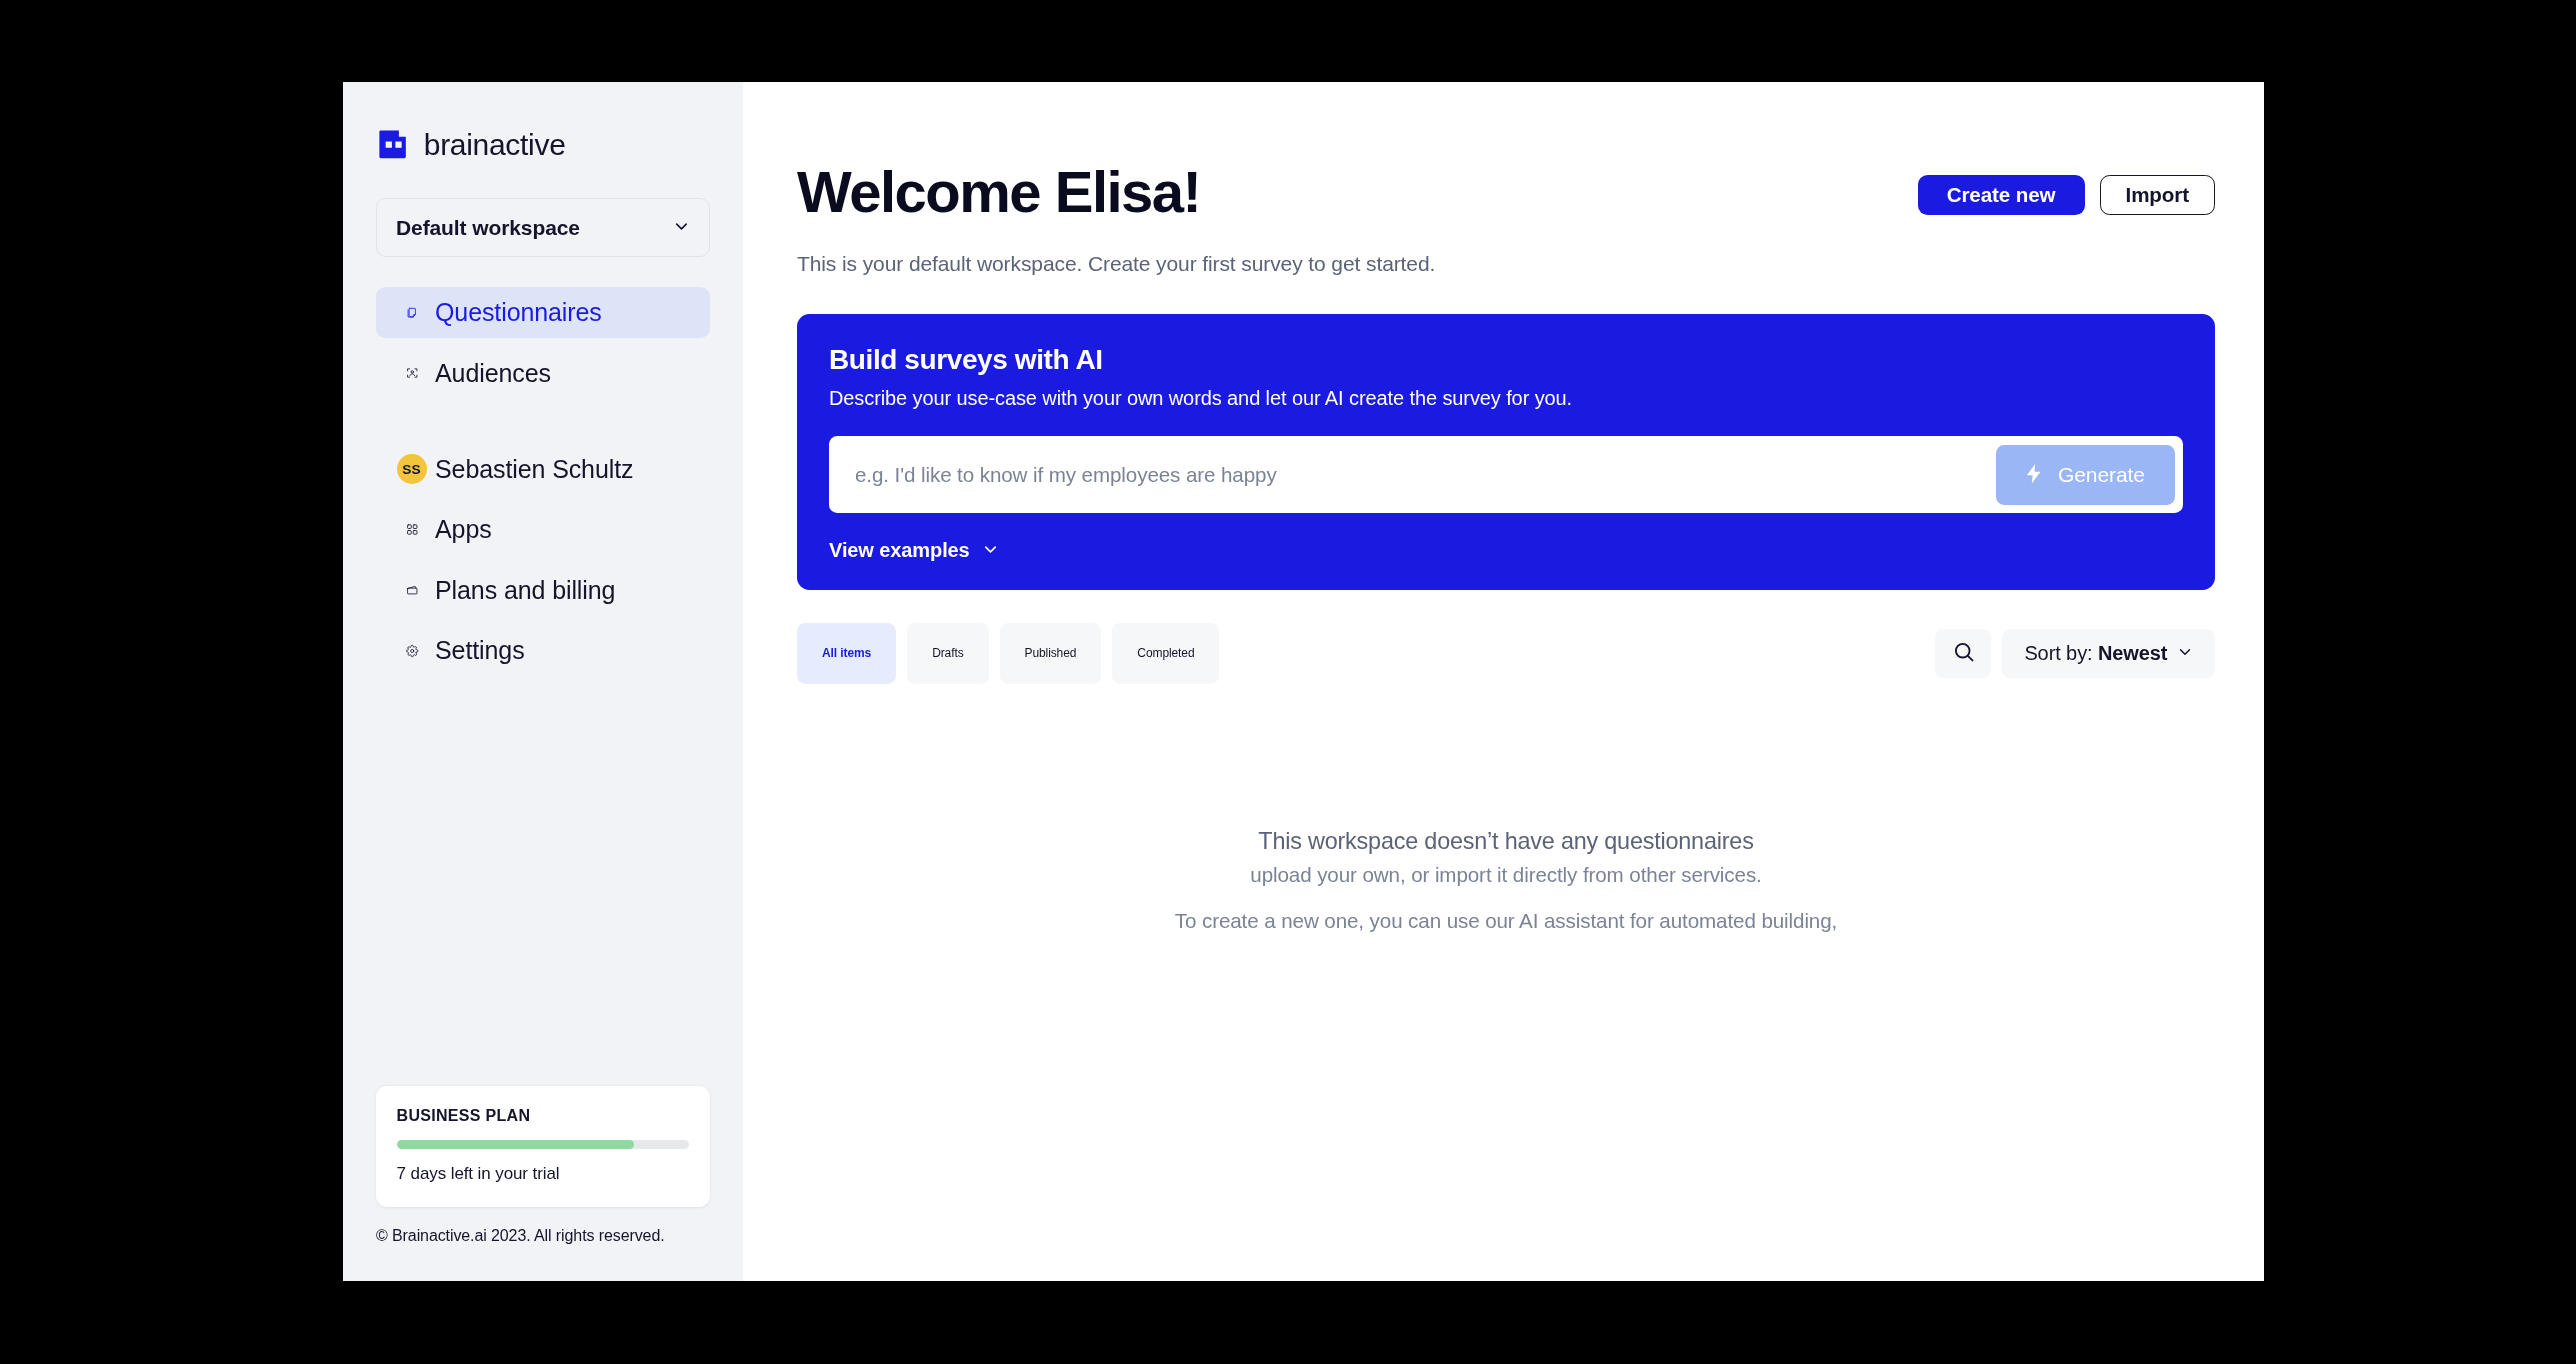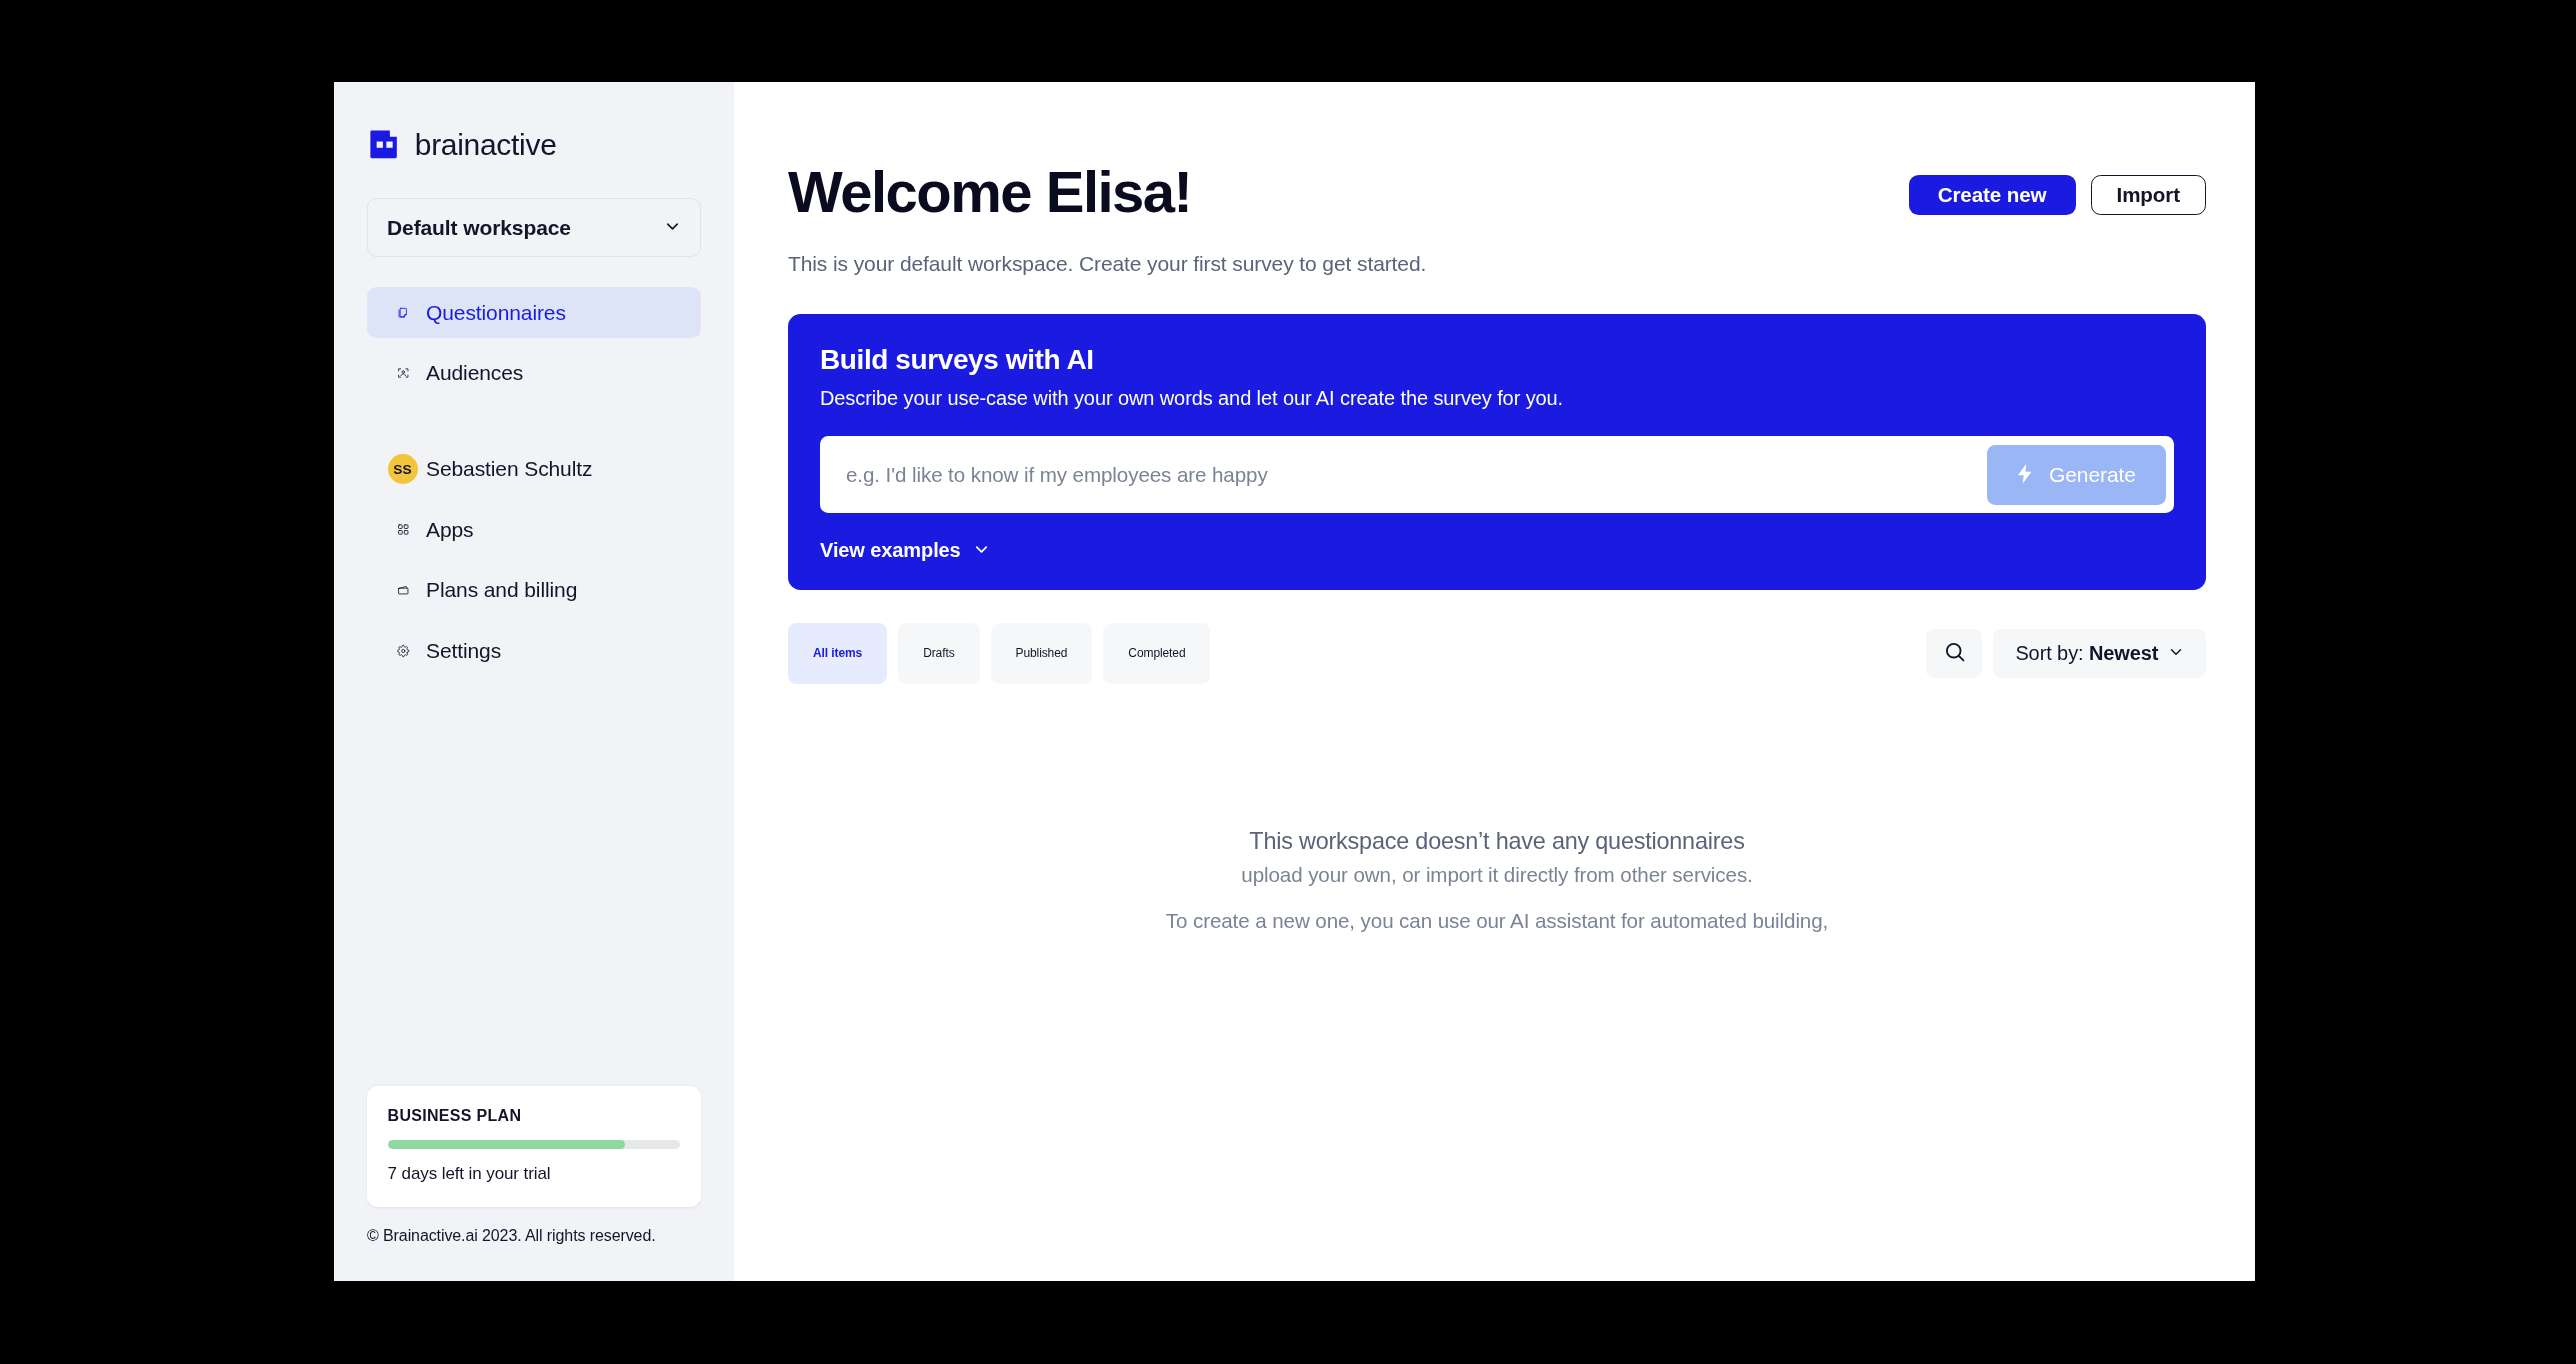--- a/index.html
+++ b/index.html
@@ -8,21 +8,21 @@
     width: 2576px;
     height: 1364px;
     background: #000000;
     font-family: "Liberation Sans", sans-serif;
     overflow: hidden;
   }
 
   
   #app {
     position: absolute;
-    left: 334px;
+    left: 343px;
     top: 82px;
     width: 1921px;
     height: 1199px;
     display: flex;
     background: #ffffff;
     overflow: hidden;
   }
 
   
   #sidebar {
@@ -77,21 +77,21 @@
   .nav-item {
     display: flex;
     align-items: center;
     gap: 16.5px;
     height: 51px;
     padding: 0 15px;
     border-radius: 9.6px;
     cursor: pointer;
   }
   .nav-item .nav-icon { width: 27.5px; height: 27.5px; flex: 0 0 27.5px; display: flex; align-items: center; justify-content: center; padding-left: 15px; }
-  .nav-label { font-size: 21px; color: #14142b; letter-spacing: -0.1px; }
+  .nav-label { font-size: 25px; color: #14142b; letter-spacing: -0.1px; }
   .nav-item.active { background: #dde4f8; }
   .nav-item.active .nav-label { color: #1a1ae0; }
 
   .nav-gap { height: 45px; }
   .nav-gap-sm { height: 9.6px; }
 
   .avatar {
     width: 30px; height: 30px; flex: 0 0 30px;
     border-radius: 50%;
     background: #f2c53d;

